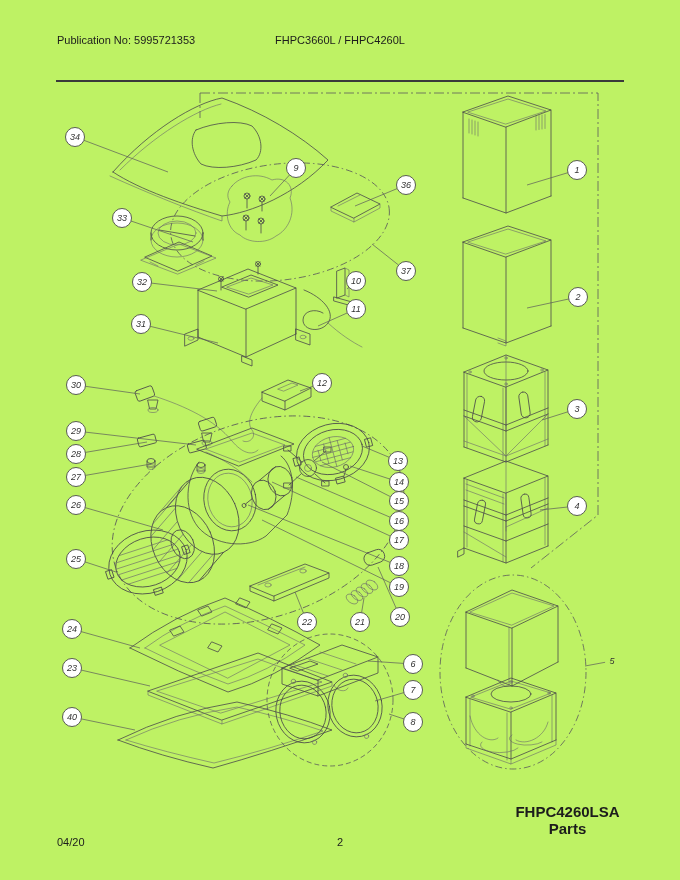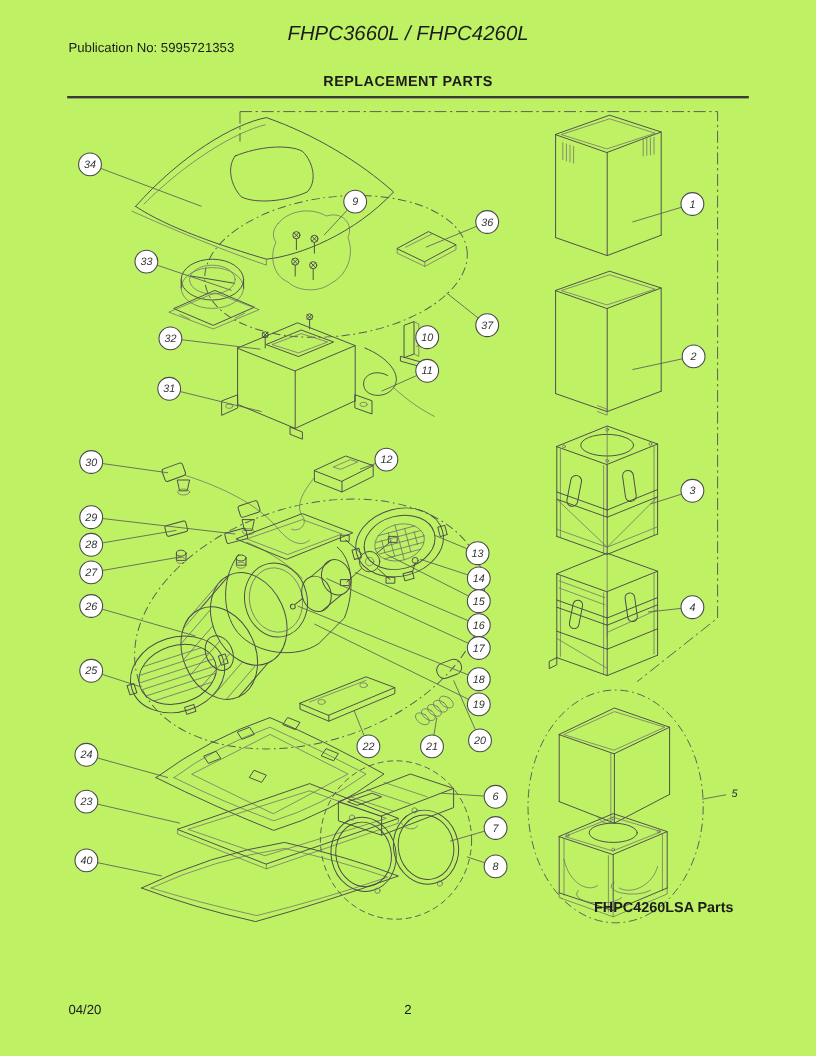--- a/index.html
+++ b/index.html
@@ -2,47 +2,46 @@
 <html><head>
 <meta charset="utf-8">
 <style>
   html,body{margin:0;padding:0;background:#e8e8e8;}
   .page{
     position:relative;width:680px;height:880px;background:#bef264;
     font-family:"Liberation Sans", sans-serif;color:#1c1c1c;overflow:hidden;
     margin:0 auto;
   }
   .hdr-pub{position:absolute;left:57px;top:34px;font-size:11px;}
-  .hdr-model{position:absolute;left:0;top:18px;width:680px;text-align:center;font-size:17px;font-style:italic;}
+  .hdr-model{position:absolute;left:0;top:34px;width:680px;text-align:center;font-size:11px;}
   .hdr-title{position:absolute;left:0;top:61px;width:680px;text-align:center;
     font-size:12px;font-weight:bold;letter-spacing:0.4px;}
   .hdr-rule{position:absolute;left:56px;top:80px;width:568px;height:2px;background:#3a3a3a;}
-  .grp-label{position:absolute;left:495px;top:749px;width:145px;
-    font-size:12px;font-weight:bold;}
+  .grp-label{position:absolute;left:495px;top:803px;width:145px;text-align:center;
+    font-size:15px;font-weight:bold;}
   .ftr-date{position:absolute;left:57px;top:836px;font-size:11px;}
   .ftr-page{position:absolute;left:0;top:836px;width:680px;text-align:center;font-size:11px;}
   svg#diagram{position:absolute;left:0;top:0;}
   .ln{fill:none;stroke:#4a4a4a;stroke-width:0.8;stroke-linejoin:round;stroke-linecap:round;}
   .lnt{fill:none;stroke:#6a6a6a;stroke-width:0.6;stroke-linejoin:round;stroke-linecap:round;}
   .dashdot{fill:none;stroke:#5a5a5a;stroke-width:0.8;stroke-dasharray:10 3 2 3;}
   .dashell{fill:none;stroke:#5a5a5a;stroke-width:0.8;stroke-dasharray:7 3 1.5 3;}
   .dashc{fill:none;stroke:#5a5a5a;stroke-width:0.8;stroke-dasharray:5 3;}
   .leader{stroke:#5a5a5a;stroke-width:0.7;fill:none;}
   .callout-circle{fill:#ffffff;stroke:#4a4a4a;stroke-width:0.9;}
   .callout-text{fill:#333333;font-family:"Liberation Sans",sans-serif;font-size:9px;
     text-anchor:middle;font-style:italic;}
 </style>
 </head>
 <body>
 
 <div class="page">
 
   <div class="hdr-pub">Publication No: 5995721353</div>
   <div class="hdr-model">FHPC3660L / FHPC4260L</div>
-  <div class="hdr-title">REPLACEMENT PARTS</div>
   <div class="hdr-rule"></div>
 
   <svg id="diagram" width="680" height="880" viewBox="0 0 680 880">
 
     <g>
       <path class="dashdot" d="M200,93 L598,93 L598,515 L531,568"></path>
       <path class="dashdot" d="M200,93 L200,118"></path>
     </g>
 
     <g>

